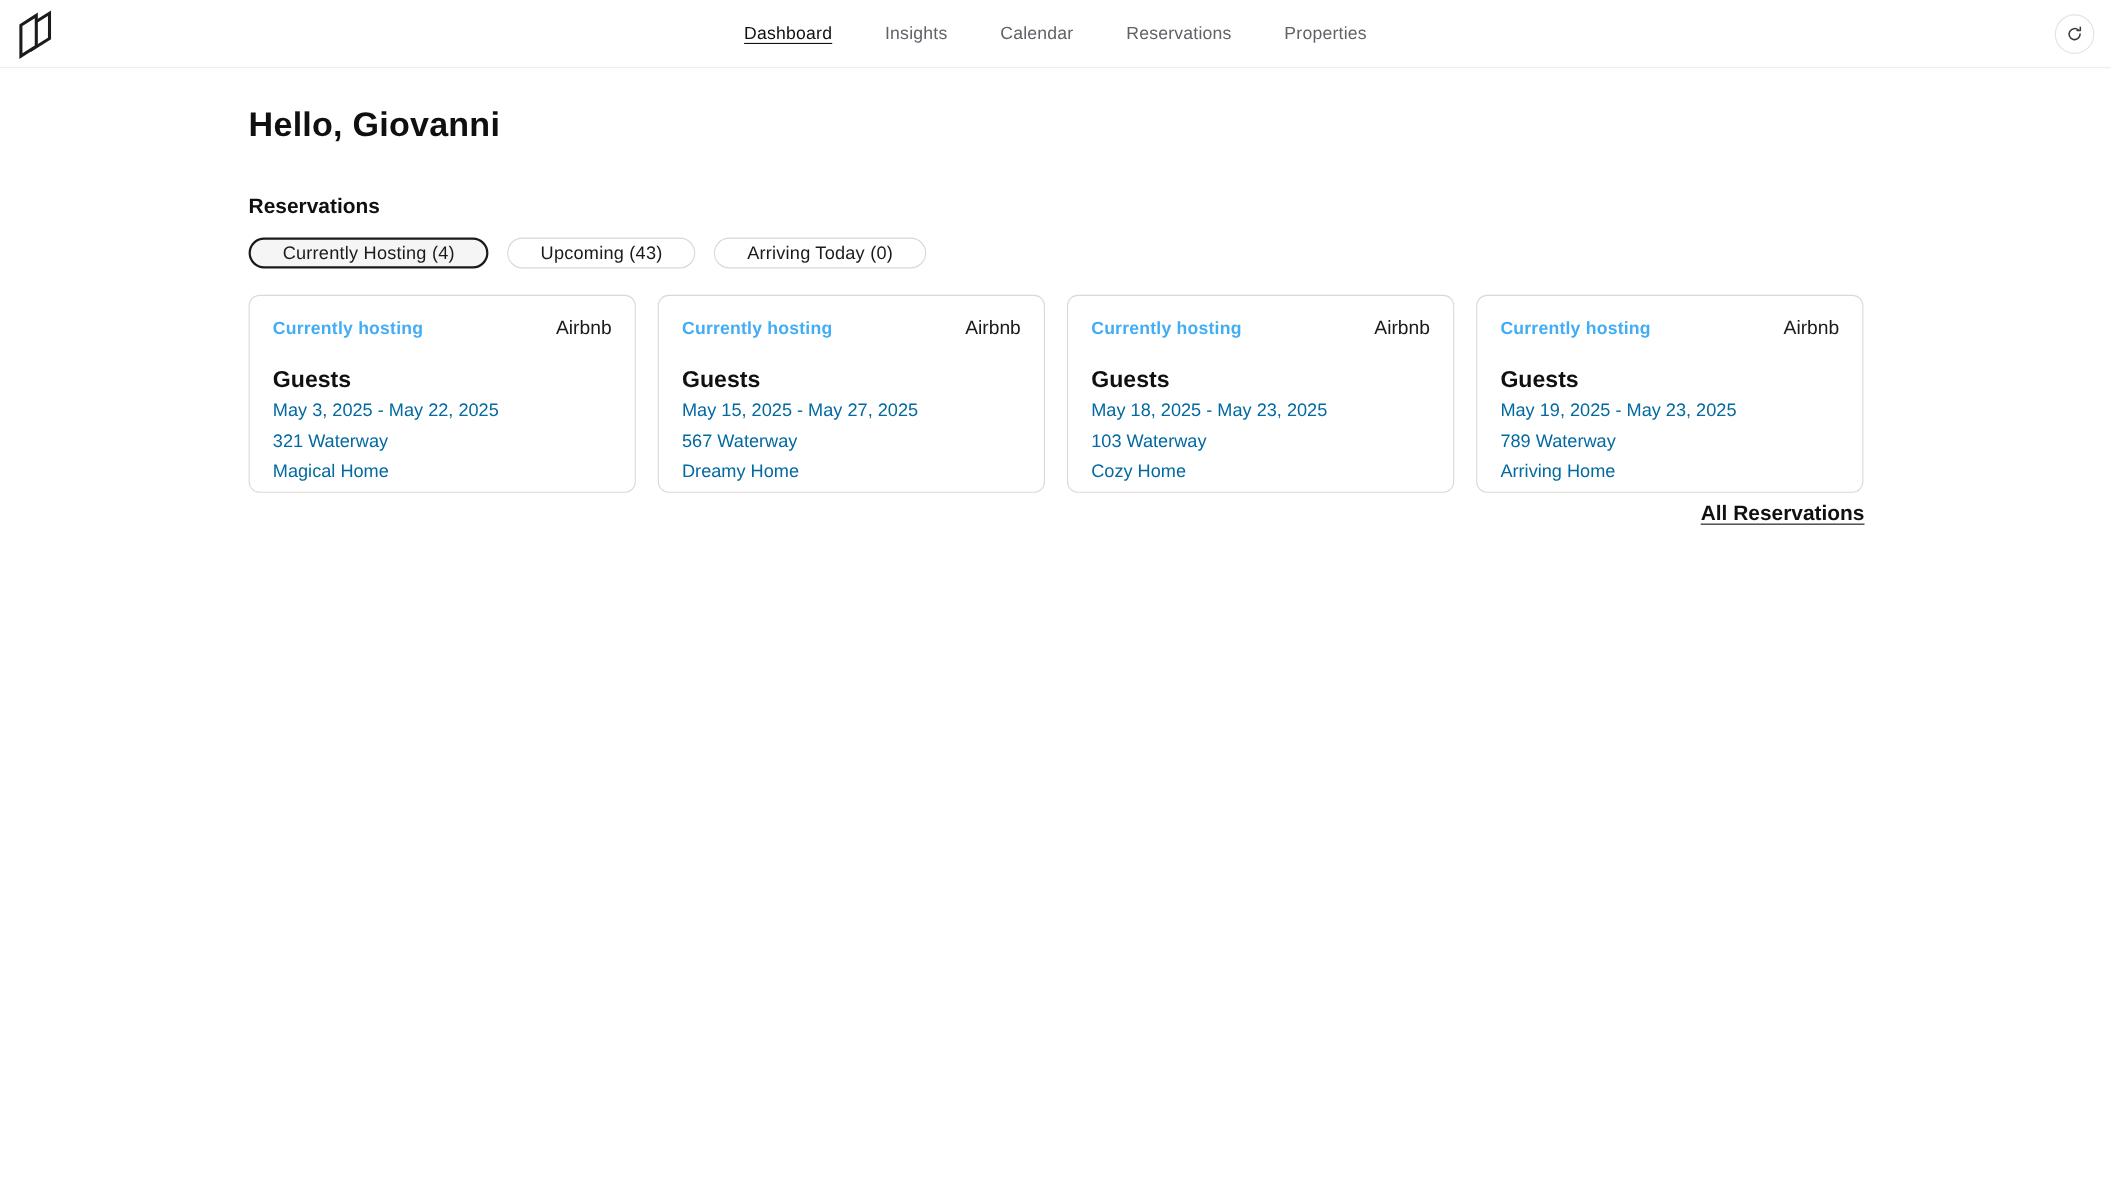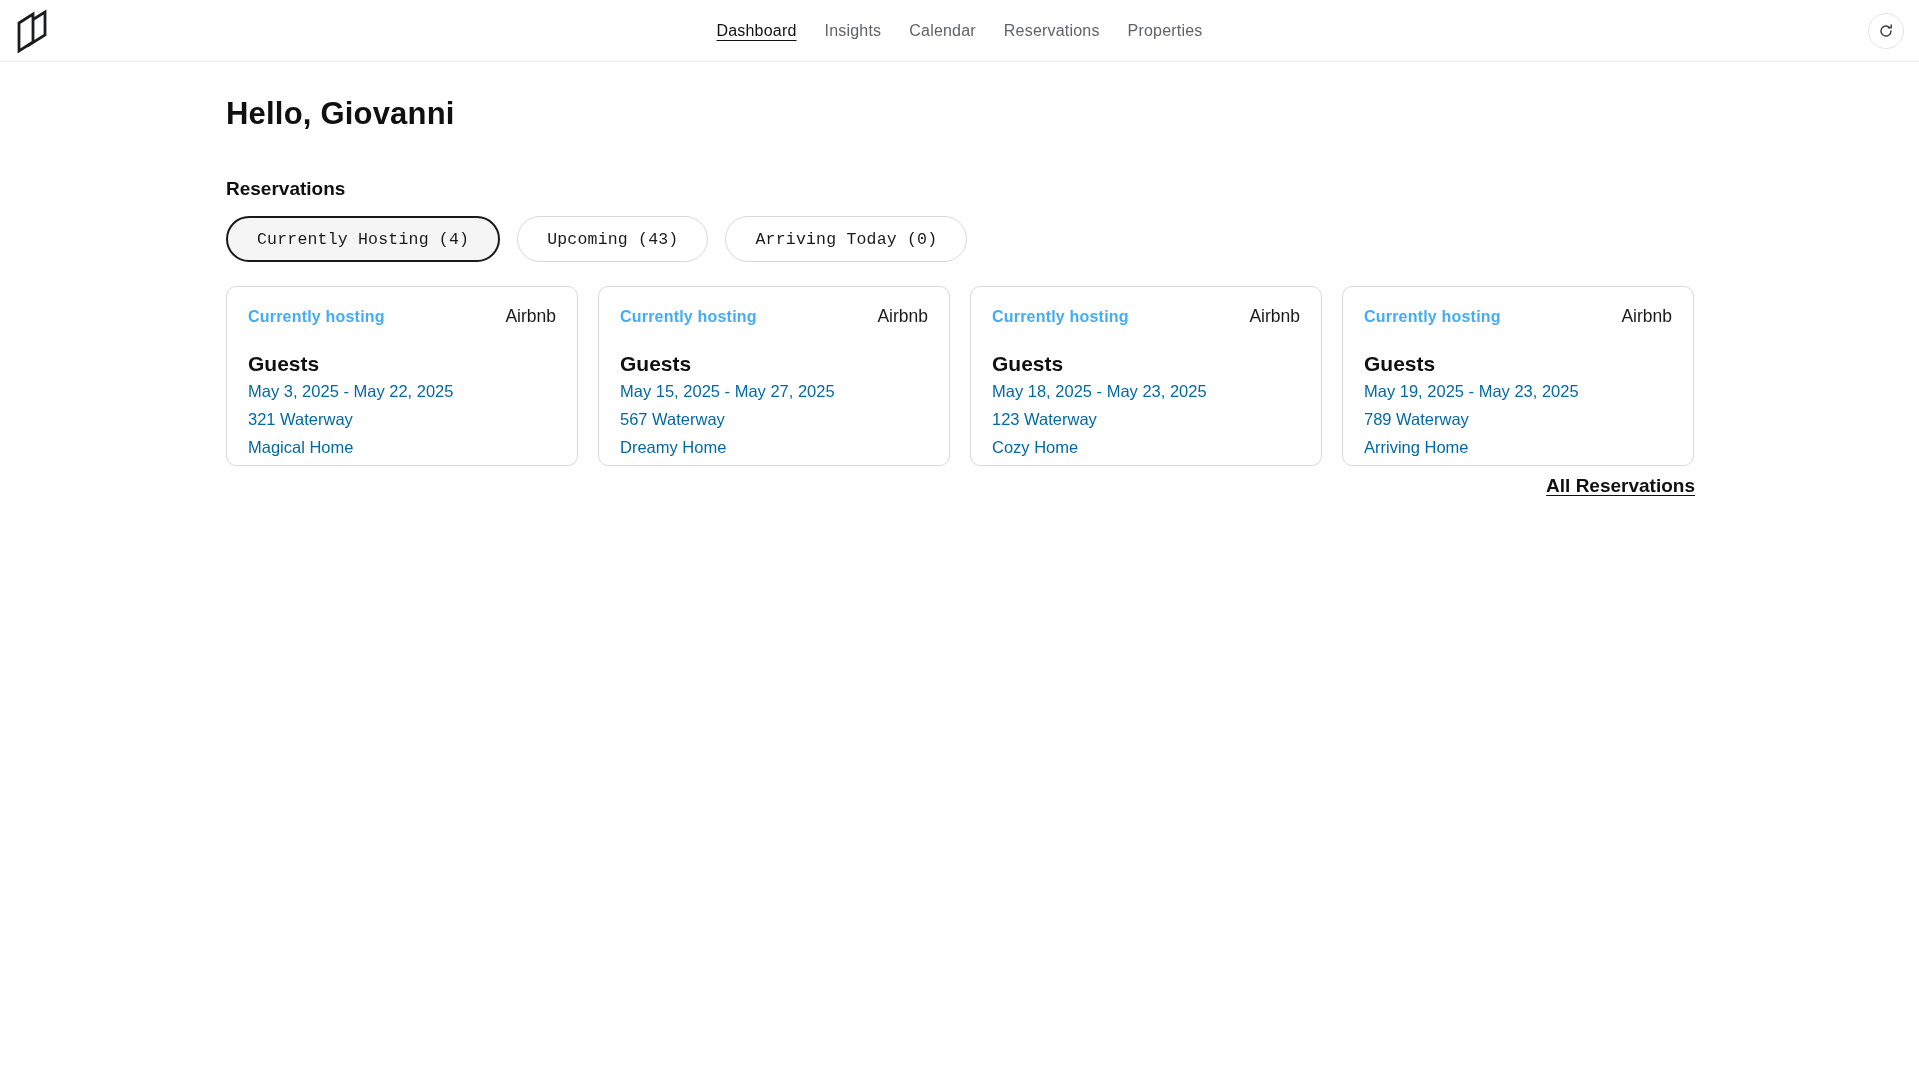--- a/index.html
+++ b/index.html
@@ -22,21 +22,21 @@
     width: 40px;
     height: 46px;
     cursor: pointer;
   }
   .main-nav {
     position: absolute;
     left: 50%;
     transform: translateX(-50%);
     display: flex;
     align-items: center;
-    gap: 28px;
+    gap: 48px;
     white-space: nowrap;
   }
   .nav-link {
     font-size: 16px;
     color: #5f6368;
     text-decoration: none;
     letter-spacing: 0.2px;
     cursor: pointer;
   }
   .nav-link.active {
@@ -76,26 +76,26 @@
     font-size: 19px;
     font-weight: bold;
     color: #101010;
   }
   .filter-row {
     margin-top: 16px;
     display: flex;
     gap: 17px;
   }
   .pill {
-    height: 46px;
+    height: 28px;
     padding: 0 29px;
     border-radius: 23px;
     background: #ffffff;
     border: 1px solid #d8d8d8;
-    font-family: Liberation Mono, monospace;
+    font-family: Liberation Sans, sans-serif;
     font-size: 16.5px;
     color: #1a1a1a;
     display: flex;
     align-items: center;
     cursor: pointer;
     letter-spacing: 0.2px;
   }
   .pill.active {
     border: 2px solid #1a1a1a;
     background: #f5f5f5;
@@ -221,21 +221,21 @@
       <div class="card-line">Dreamy Home</div>
     </div>
 
     <div class="res-card">
       <div class="card-top">
         <span class="card-status">Currently hosting</span>
         <span class="card-platform">Airbnb</span>
       </div>
       <div class="card-title">Guests</div>
       <div class="card-line">May 18, 2025 - May 23, 2025</div>
-      <div class="card-line">123 Waterway</div>
+      <div class="card-line">103 Waterway</div>
       <div class="card-line">Cozy Home</div>
     </div>
 
     <div class="res-card">
       <div class="card-top">
         <span class="card-status">Currently hosting</span>
         <span class="card-platform">Airbnb</span>
       </div>
       <div class="card-title">Guests</div>
       <div class="card-line">May 19, 2025 - May 23, 2025</div>

